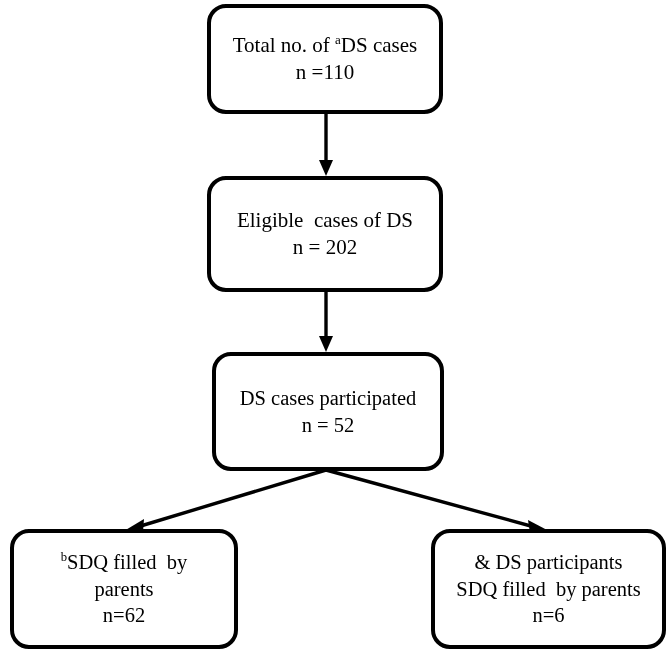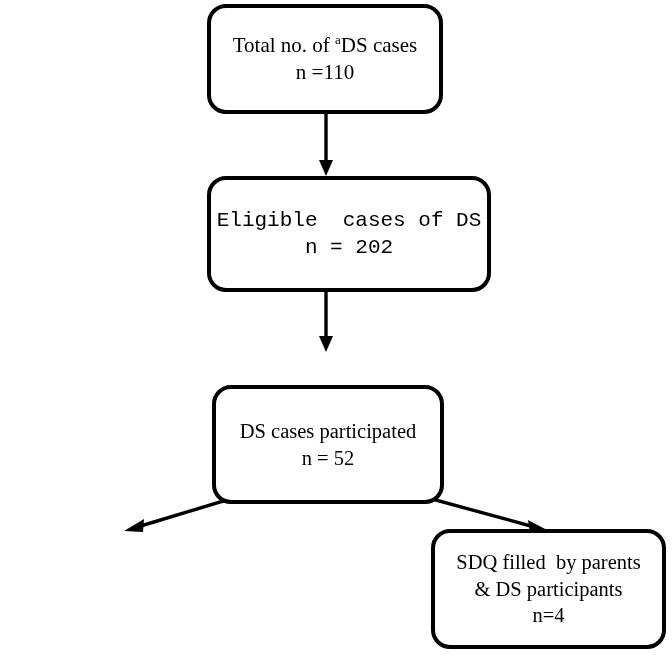--- a/index.html
+++ b/index.html
@@ -46,22 +46,22 @@
     display: block;
     white-space: pre;
   }
   .sup {
     font-size: 0.62em;
     vertical-align: super;
     line-height: 0;
   }
   
   #node-total      { left: 207px; top: 4px;   width: 236px; height: 110px; }
-  #node-eligible   { left: 207px; top: 176px; width: 284px; height: 116px; font-family: Liberation Mono, monospace; }
-  #node-participated { left: 212px; top: 352px; width: 232px; height: 119px; margin-top: 33px; }
+  #node-eligible   { left: 207px; top: 176px; width: 236px; height: 116px; }
+  #node-participated { left: 212px; top: 352px; width: 232px; height: 119px; }
   #node-sdq-parents { left: 10px;  top: 529px; width: 228px; height: 120px; }
   #node-sdq-both   { left: 431px; top: 529px; width: 235px; height: 120px; }
   #node-participated, #node-sdq-parents, #node-sdq-both { font-size: 20.5px; }
 </style>
 </head>
 <body>
 
 <div id="flow-canvas">
 
   <svg id="connector-layer" viewBox="0 0 672 662" width="672" height="662" xmlns="http://www.w3.org/2000/svg">
@@ -100,20 +100,25 @@
   <div class="flow-box" id="node-eligible">
     <span class="line">Eligible  cases of DS</span>
     <span class="line">n = 202</span>
   </div>
 
   <div class="flow-box" id="node-participated">
     <span class="line">DS cases participated</span>
     <span class="line">n = 52</span>
   </div>
 
+  <div class="flow-box" id="node-sdq-parents">
+    <span class="line"><span class="sup">b</span><span>SDQ filled  by</span></span>
+    <span class="line">parents</span>
+    <span class="line">n=62</span>
+  </div>
 
   <div class="flow-box" id="node-sdq-both">
+    <span class="line">&amp; DS participants</span>
     <span class="line">SDQ filled  by parents</span>
-    <span class="line">&amp; DS participants</span>
-    <span class="line">n=4</span>
+    <span class="line">n=6</span>
   </div>
 
 </div>
 
 </body></html>

